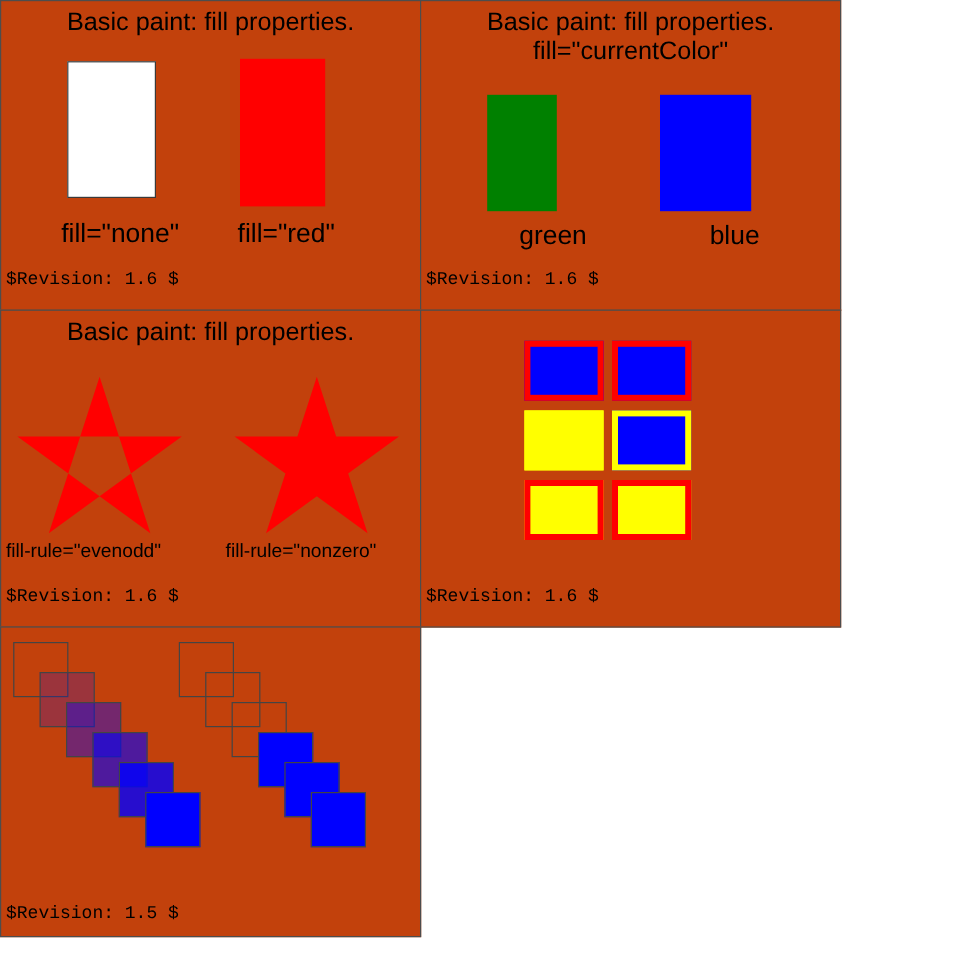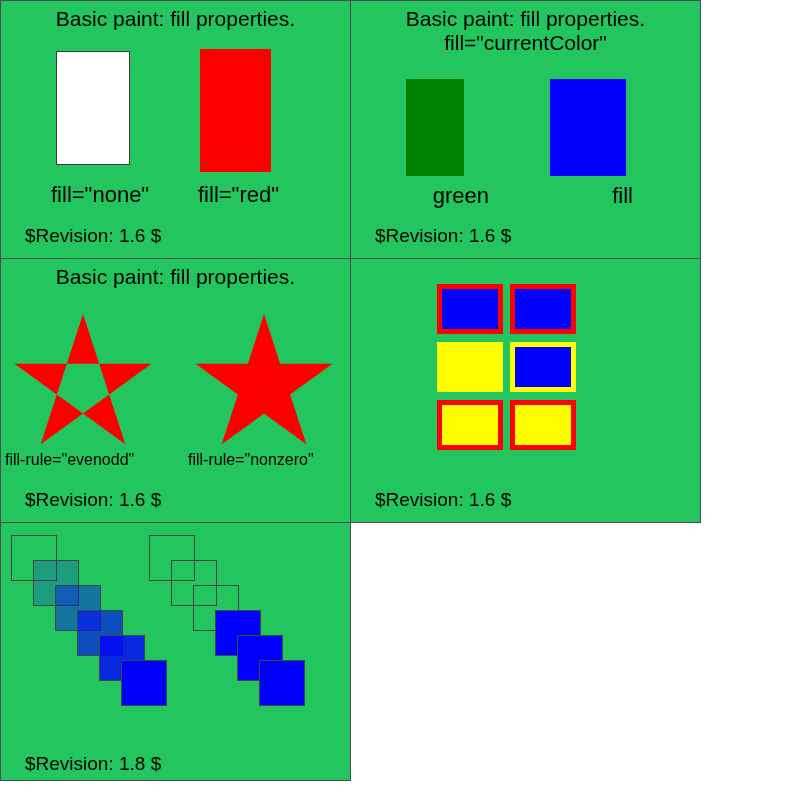--- a/index.html
+++ b/index.html
@@ -4,30 +4,30 @@
 <style>
   * { margin:0; padding:0; box-sizing:border-box; }
   html,body { background:#ffffff; }
   body {
     width:800px; height:800px;
     font-family:"Liberation Sans","DejaVu Sans",sans-serif;
     color:#000;
   }
   #stage { position:relative; width:800px; height:800px; background:#fff; overflow:hidden; }
 
-  .cell { position:absolute; background:#22c55e; border:1px solid #4d4d4d; }
+  .cell { position:absolute; background:#c2410c; border:1px solid #4d4d4d; }
   #cell-fill         { left:0;     top:0;     width:351px; height:259px; }
   #cell-currentcolor { left:350px; top:0;     width:351px; height:259px; }
   #cell-fillrule     { left:0;     top:258px; width:351px; height:265px; }
   #cell-grid         { left:350px; top:258px; width:351px; height:265px; }
   #cell-opacity      { left:0;     top:522px; width:351px; height:259px; }
 
   .cell-title { position:absolute; left:0; right:0; text-align:center; font-size:21px; top:6px; }
   .cell-title.line2 { top:30px; }
-  .revision { position:absolute; left:24px; font-size:19px; }
+  .revision { position:absolute; left:4px; font-size:15px;font-family:Liberation Mono, monospace; }
   .swatch-label { position:absolute; font-size:22px; white-space:pre; }
   .small-label { position:absolute; font-size:16px; white-space:pre; }
 
   
   .rect-none { position:absolute; left:55px; top:50px; width:74px; height:114px; background:#fff; border:1px solid #3a3a3a; }
   .rect-red  { position:absolute; left:199px; top:48px; width:71px; height:123px; background:#ff0000; }
 
   
   .rect-green { position:absolute; left:55px;  top:78px; width:58px; height:97px; background:#008000; }
   .rect-blue  { position:absolute; left:199px; top:78px; width:76px; height:97px; background:#0000ff; }
@@ -56,21 +56,21 @@
     <div class="swatch-label" style="left:197px; top:181px;">fill="red"</div>
     <div class="revision" style="top:224px;">$Revision: 1.6 $</div>
   </div>
 
   <div class="cell" id="cell-currentcolor">
     <div class="cell-title">Basic paint: fill properties.</div>
     <div class="cell-title line2">fill="currentColor"</div>
     <div class="rect-green"></div>
     <div class="rect-blue"></div>
     <div class="swatch-label center-label" style="left:46px; top:182px; width:92px;">green</div>
-    <div class="swatch-label center-label" style="left:190px; top:182px; width:92px;">fill</div>
+    <div class="swatch-label center-label" style="left:190px; top:182px; width:92px;">blue</div>
     <div class="revision" style="top:224px;">$Revision: 1.6 $</div>
   </div>
 
   <div class="cell" id="cell-fillrule">
     <div class="cell-title">Basic paint: fill properties.</div>
     <svg class="stars" width="350" height="145" viewBox="0 0 350 145">
       <polygon fill="#ff0000" fill-rule="evenodd" points="82,2 124.3,132.3 13.5,51.8 150.5,51.8 39.7,132.3"></polygon>
       <polygon fill="#ff0000" fill-rule="nonzero" points="263,2 305.3,132.3 194.5,51.8 331.5,51.8 220.7,132.3"></polygon>
     </svg>
     <div class="small-label" style="left:4px; top:192px;">fill-rule="evenodd"</div>
@@ -100,16 +100,16 @@
         <div class="op-square" style="left: 120px; top: 137px; background-color: rgb(0, 0, 255);"></div>
       </div>
     <div class="op-group">
         <div class="op-square" style="left: 148px; top: 12px; background-color: transparent;"></div>
         <div class="op-square" style="left: 170px; top: 37px; background-color: transparent;"></div>
         <div class="op-square" style="left: 192px; top: 62px; background-color: transparent;"></div>
         <div class="op-square" style="left: 214px; top: 87px; background-color: rgb(0, 0, 255);"></div>
         <div class="op-square" style="left: 236px; top: 112px; background-color: rgb(0, 0, 255);"></div>
         <div class="op-square" style="left: 258px; top: 137px; background-color: rgb(0, 0, 255);"></div>
       </div>
-    <div class="revision" style="top:230px;">$Revision: 1.8 $</div>
+    <div class="revision" style="top:230px;">$Revision: 1.5 $</div>
   </div>
 
 </div>
 
 </body></html>

